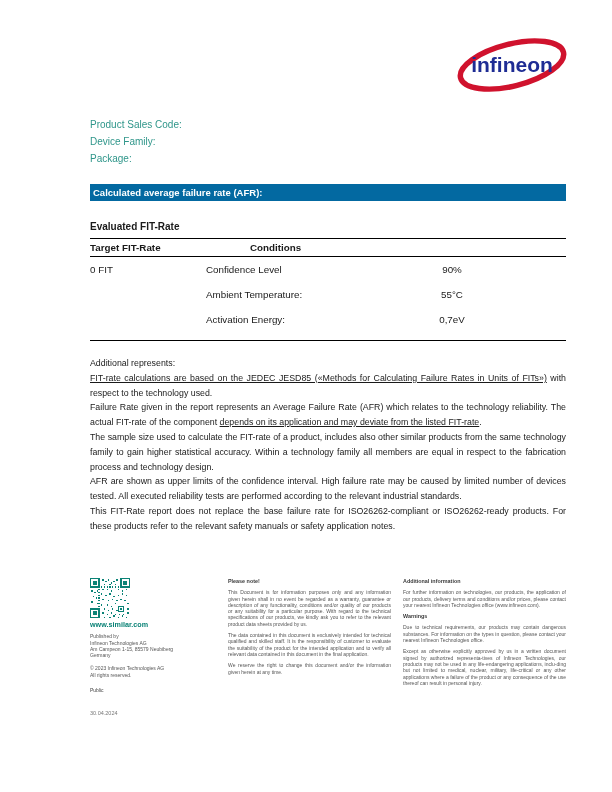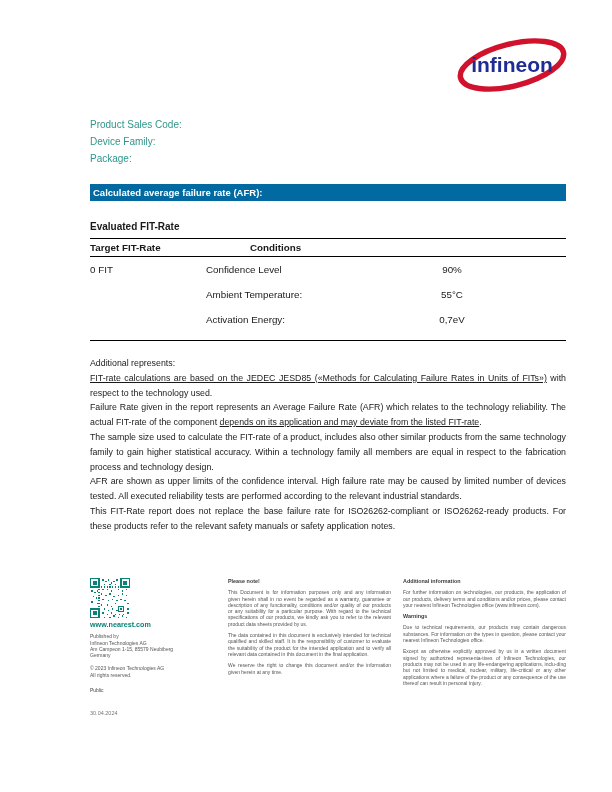--- a/index.html
+++ b/index.html
@@ -137,21 +137,21 @@
                  M1 17h1v1H1z M5 18h1v1H5z
                  M8 19h1v1H8z M12 19h1v1H12z M15 20h1v1H15z M18 18h1v1H18z M27 18h1v1H27z
                  M10 22h1v1H10z M13 23h1v1H13z M16 22h1v1H16z M19 23h1v1H19z M27 22h1v1H27z
                  M9 25h1v1H9z M12 26h1v1H12z M15 25h1v1H15z M18 26h1v1H18z M21 26h1v1H21z M24 26h1v1H24z M27 25h1v1H27z
                  M10 28h1v1H10z M14 28h1v1H14z M17 27h1v1H17z M20 28h1v1H20z M23 27h1v1H23z M26 28h1v1H26z"></path>
         <rect x="20" y="20" width="5" height="5"></rect>
       </g>
       <rect x="21" y="21" width="3" height="3" fill="#ffffff"></rect>
       <rect x="22" y="22" width="1" height="1" fill="#0a8276"></rect>
     </svg>
-    <a href="#" class="site-link">www.nearest.com</a>
+    <a href="#" class="site-link">www.similar.com</a>
     <div class="pub-block">
       <div>Published by</div>
       <div>Infineon Technologies AG</div>
       <div>Am Campeon 1-15, 85579 Neubiberg</div>
       <div>Germany</div>
     </div>
     <div class="copy-block">
       <div>© 2023 Infineon Technologies AG</div>
       <div>All rights reserved.</div>
     </div>

